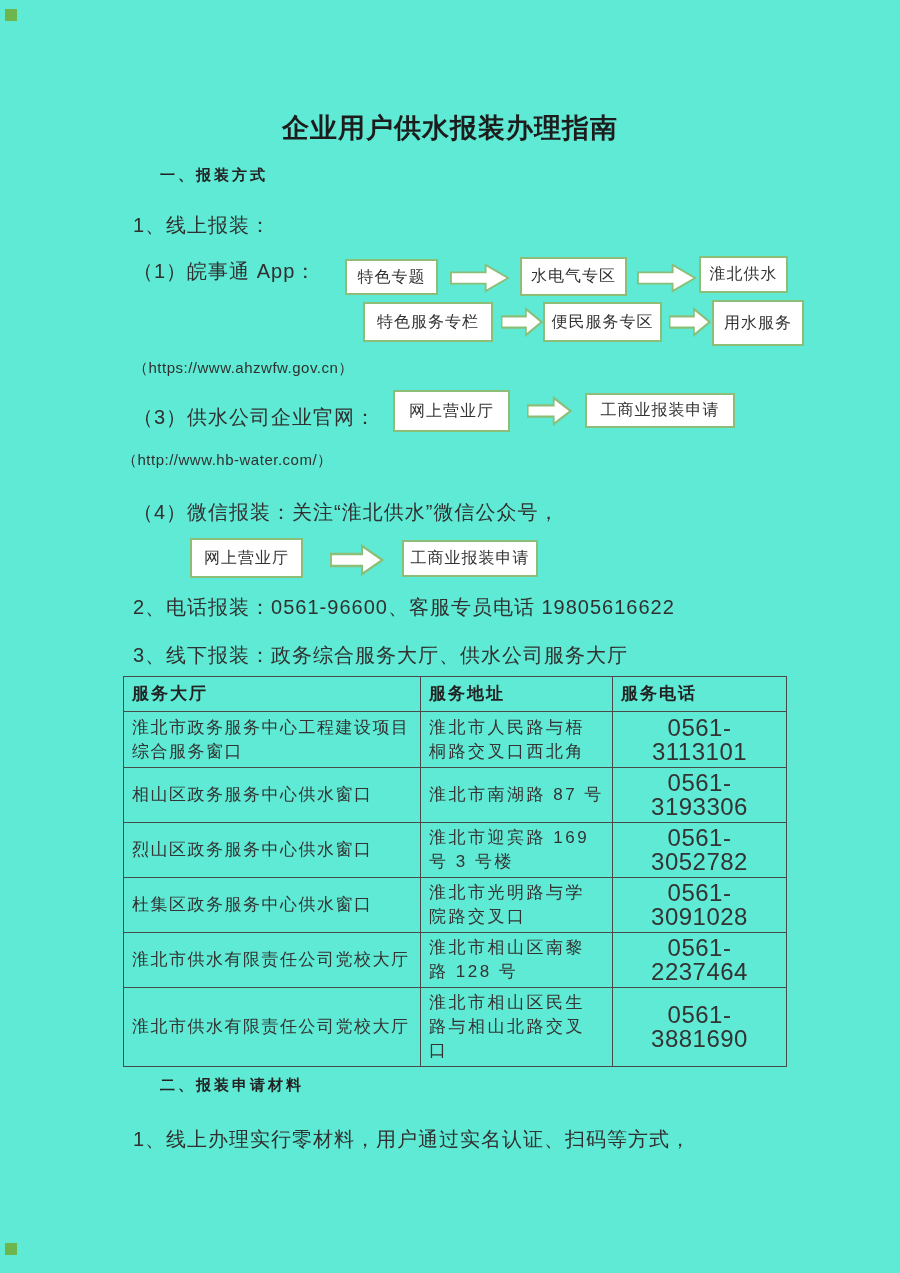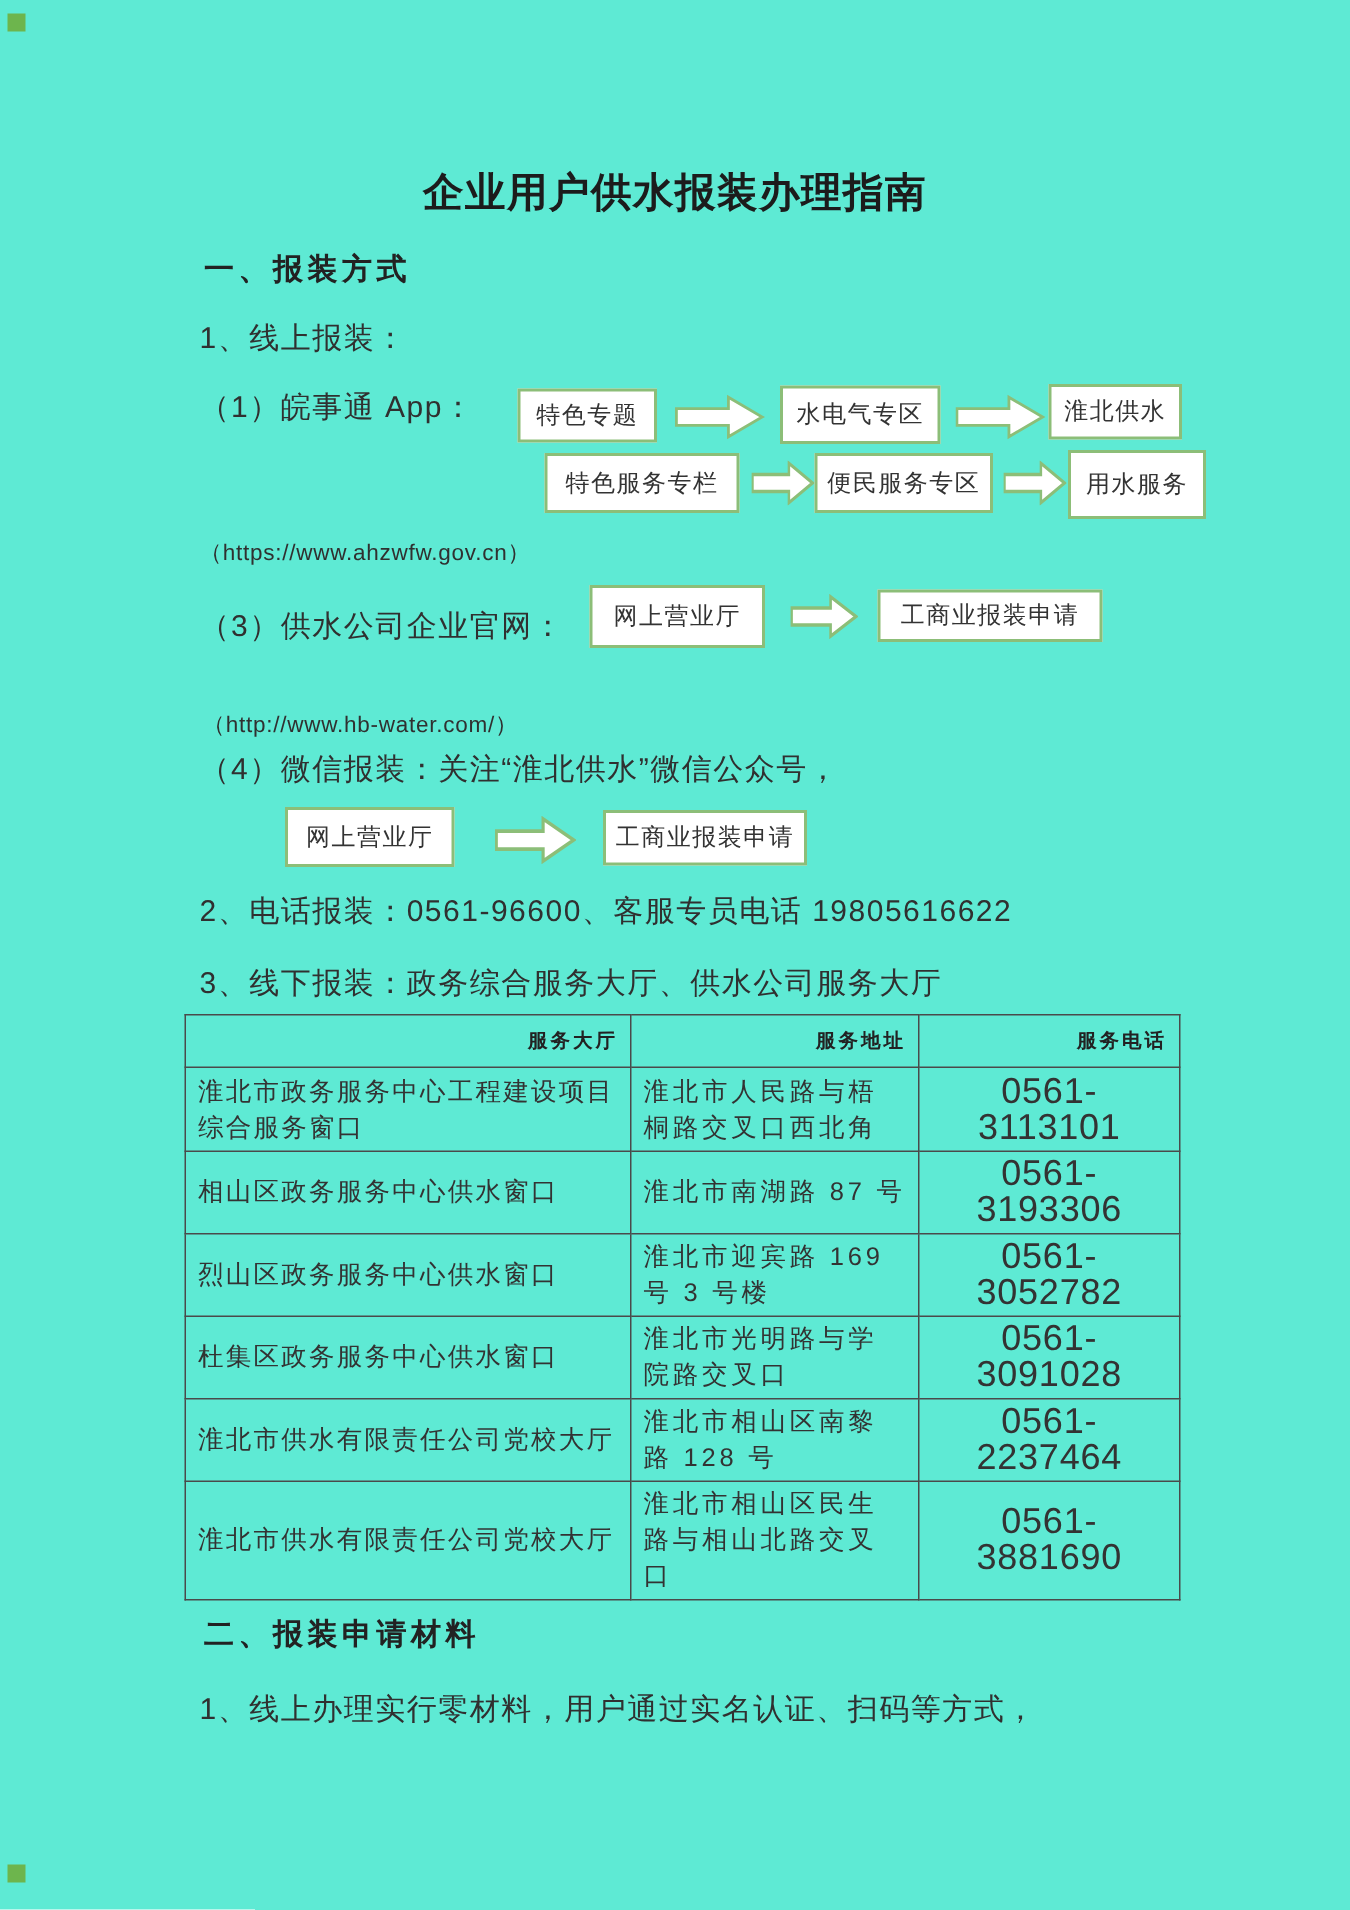--- a/index.html
+++ b/index.html
@@ -2,39 +2,39 @@
 <html><head>
 <meta charset="utf-8">
 <style>
   html,body{margin:0;padding:0;background:#ffffff;}
   .page{
     position:relative;width:900px;height:1273px;background:#5eead4;overflow:hidden;
     font-family:Liberation Sans, sans-serif;color:#2b2b2b;
   }
   .abs{position:absolute;white-space:nowrap;}
   .title{left:0;top:110px;width:900px;text-align:center;font-size:27px;font-weight:bold;letter-spacing:1px;color:#1c1c1c;}
-  .h2{font-size:20px;font-weight:bold;letter-spacing:3px;color:#222;}
+  .h2{font-size:15px;font-weight:bold;letter-spacing:3px;color:#222;margin-left:24px;}
   .line{font-size:20px;letter-spacing:1px;color:#303030;}
   .url{font-size:15px;letter-spacing:0.5px;color:#303030;}
   .fbox{
     position:absolute;display:flex;align-items:center;justify-content:center;
     border:2px solid #8cbe78;background:#ffffff;font-size:16px;letter-spacing:1px;color:#333;
     box-sizing:border-box;
   }
   .farrow{position:absolute;}
   .marker{position:absolute;width:12px;height:12px;background:#6db54d;}
   table.svc{
     position:absolute;left:123px;top:676px;width:663px;border-collapse:collapse;table-layout:fixed;
     font-size:17px;color:#333;
   }
   table.svc td,table.svc th{
     border:1px solid #4a4a4a;vertical-align:middle;padding:3px 8px;box-sizing:border-box;
     line-height:24px;overflow:hidden;
   }
-  table.svc th{font-weight:bold;text-align:right;letter-spacing:2px;font-size:13px;color:#222;}
+  table.svc th{font-weight:bold;text-align:left;letter-spacing:2px;font-size:17px;color:#222;}
   td.c1{text-align:left;letter-spacing:1.5px;white-space:normal;}
   td.c2{text-align:left;letter-spacing:2.5px;white-space:normal;}
   td.c3{text-align:center;letter-spacing:0.5px;font-size:24px;}
 </style>
 </head>
 <body>
 
 <div class="page">
 
   <div class="marker" style="left:5px;top:9px;"></div>
@@ -69,21 +69,21 @@
 
   <div class="abs url" style="left:133px;top:359px;">（https://www.ahzwfw.gov.cn）</div>
 
   <div class="abs line" style="left:133px;top:404px;">（3）供水公司企业官网：</div>
   <div class="fbox" style="left:393px;top:390px;width:117px;height:42px;">网上营业厅</div>
   <svg class="farrow" style="left:527px;top:396px;" width="45" height="30" viewBox="0 0 64 32" preserveAspectRatio="none">
       <polygon points="1,10 38,10 38,2 62,16 38,30 38,22 1,22" fill="#ffffff" stroke="#8cbe78" stroke-width="2.5"></polygon>
     </svg>
   <div class="fbox" style="left:585px;top:393px;width:150px;height:35px;">工商业报装申请</div>
 
-  <div class="abs url" style="left:135px;top:451px;margin-top:23px;">（http://www.hb-water.com/）</div>
+  <div class="abs url" style="left:122px;top:451px;">（http://www.hb-water.com/）</div>
 
   <div class="abs line" style="left:133px;top:499px;">（4）微信报装：关注“淮北供水”微信公众号，</div>
   <div class="fbox" style="left:190px;top:538px;width:113px;height:40px;">网上营业厅</div>
   <svg class="farrow" style="left:330px;top:544px;" width="54" height="32" viewBox="0 0 64 32" preserveAspectRatio="none">
       <polygon points="1,10 38,10 38,2 62,16 38,30 38,22 1,22" fill="#ffffff" stroke="#8cbe78" stroke-width="2.5"></polygon>
     </svg>
   <div class="fbox" style="left:402px;top:540px;width:136px;height:37px;">工商业报装申请</div>
 
   <div class="abs line" style="left:133px;top:594px;">2、电话报装：0561-96600、客服专员电话 19805616622</div>
   <div class="abs line" style="left:133px;top:642px;">3、线下报装：政务综合服务大厅、供水公司服务大厅</div>

